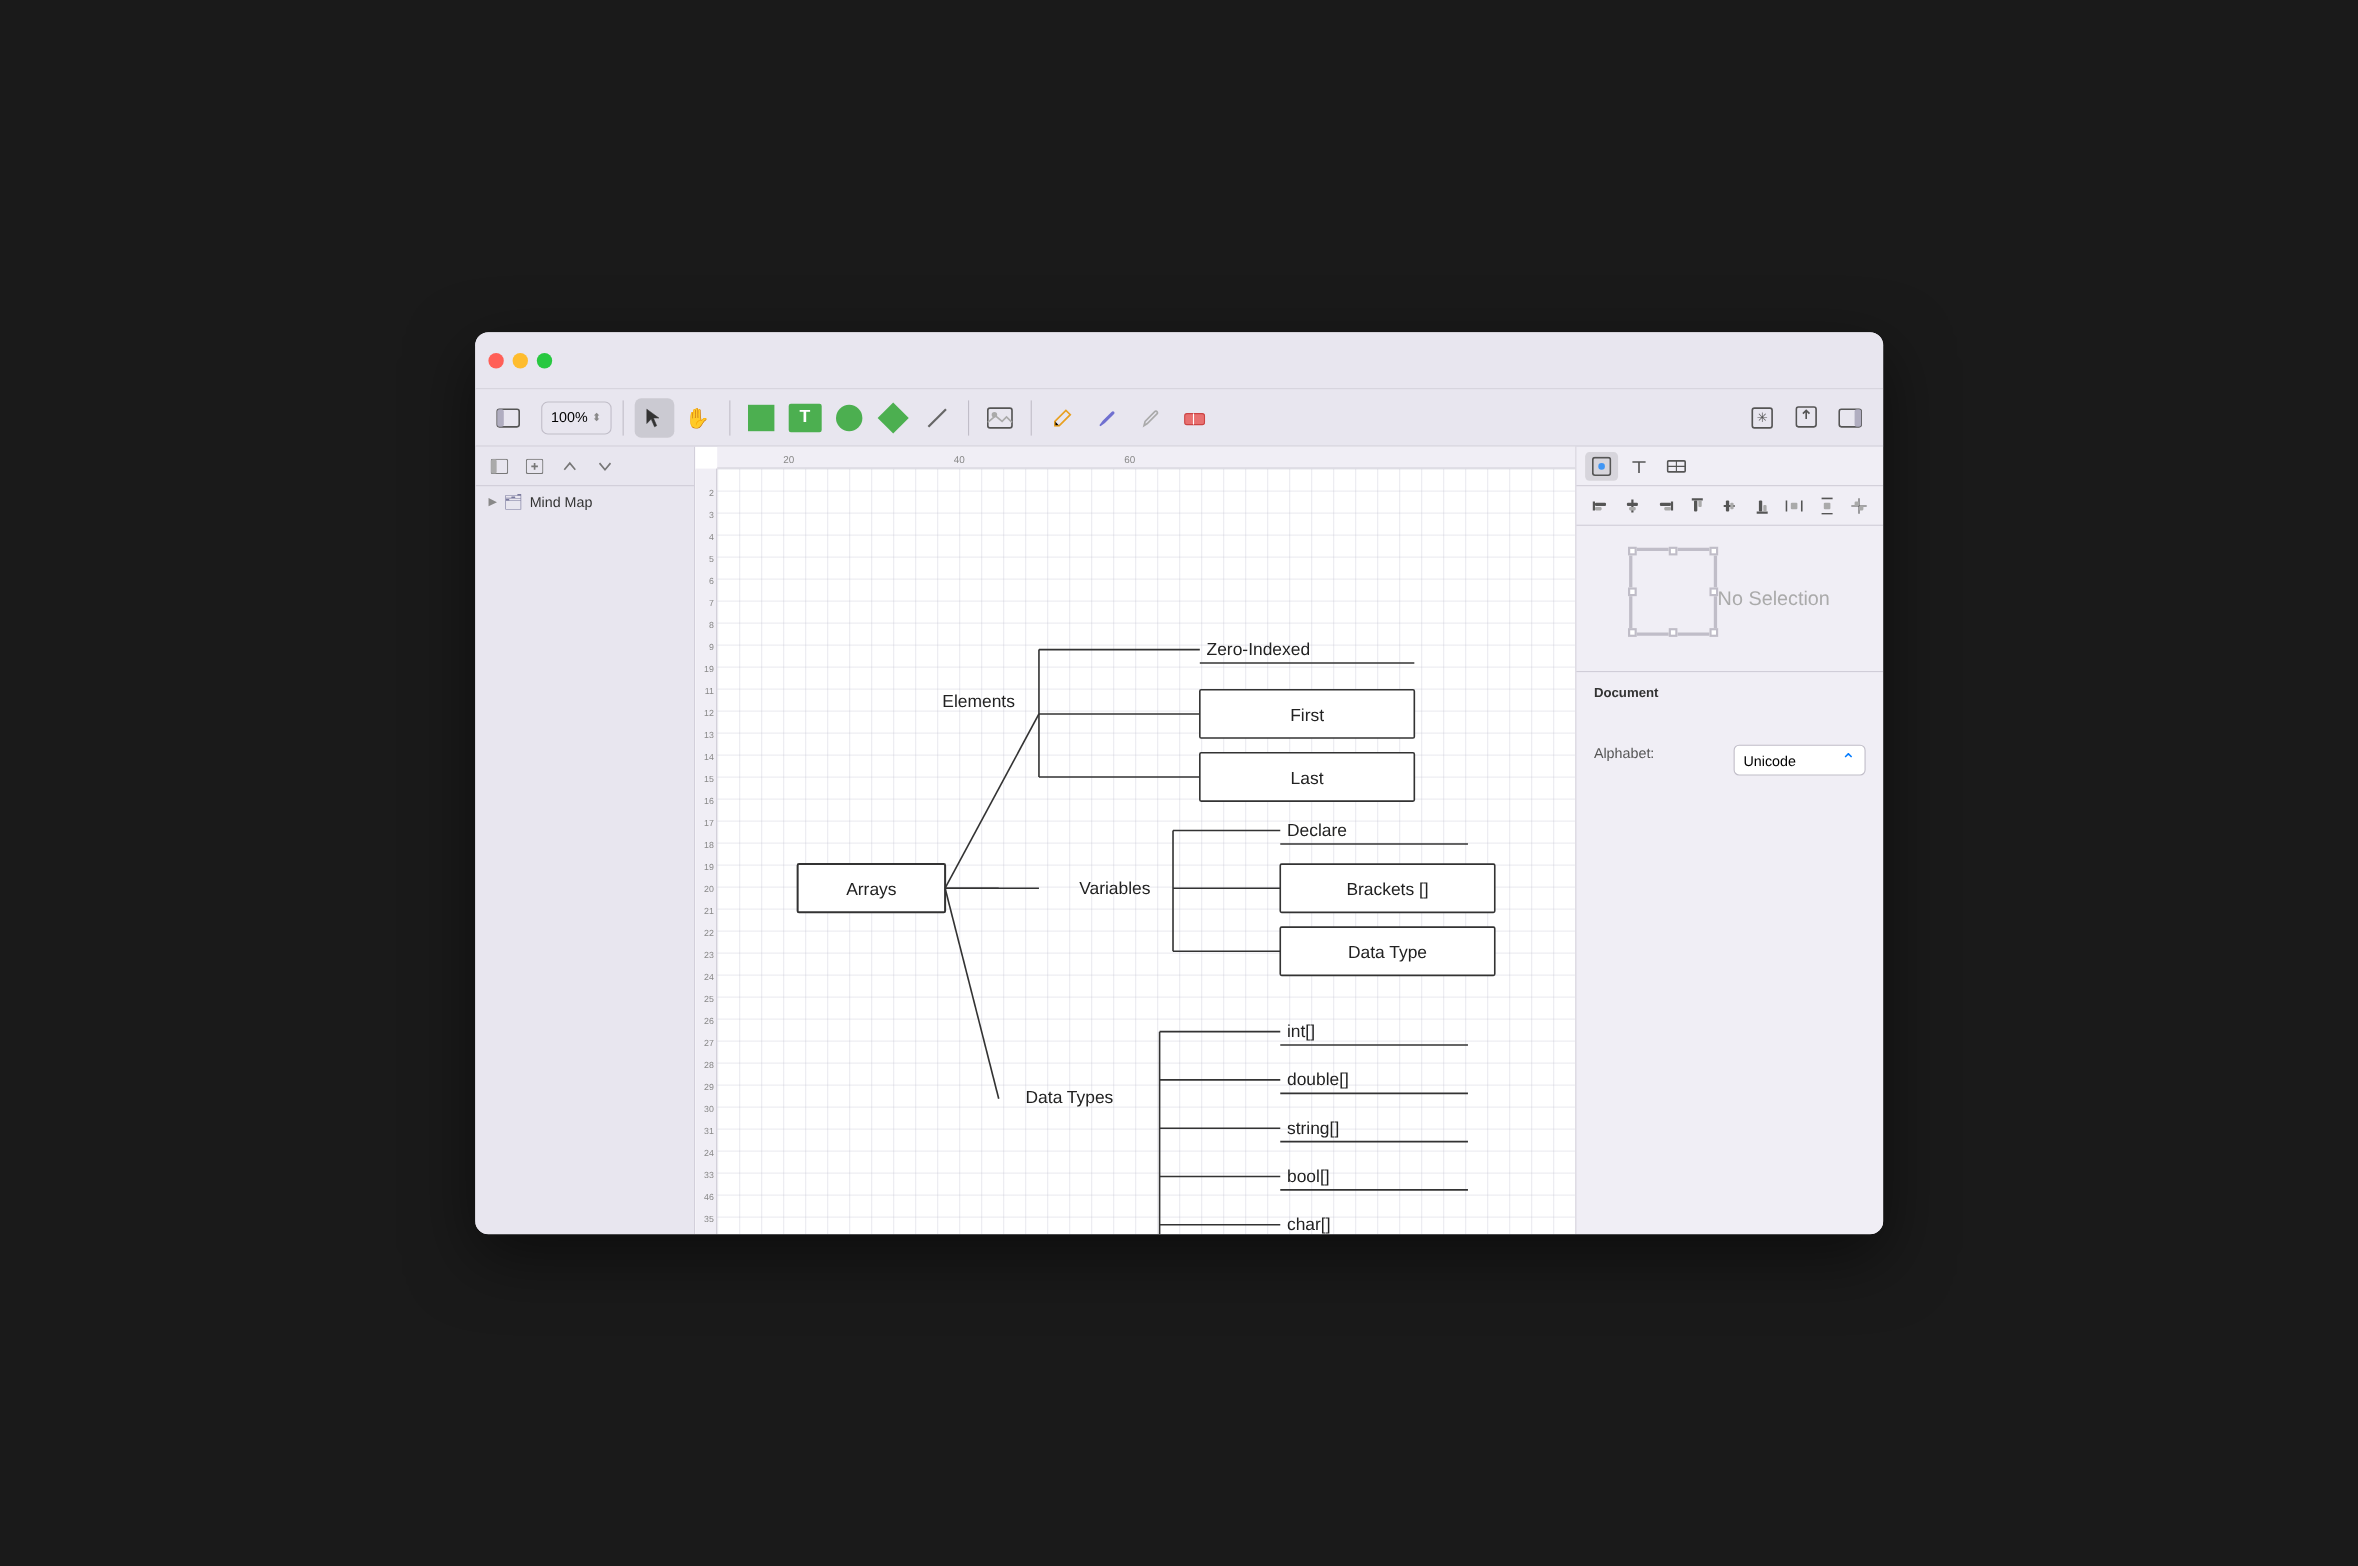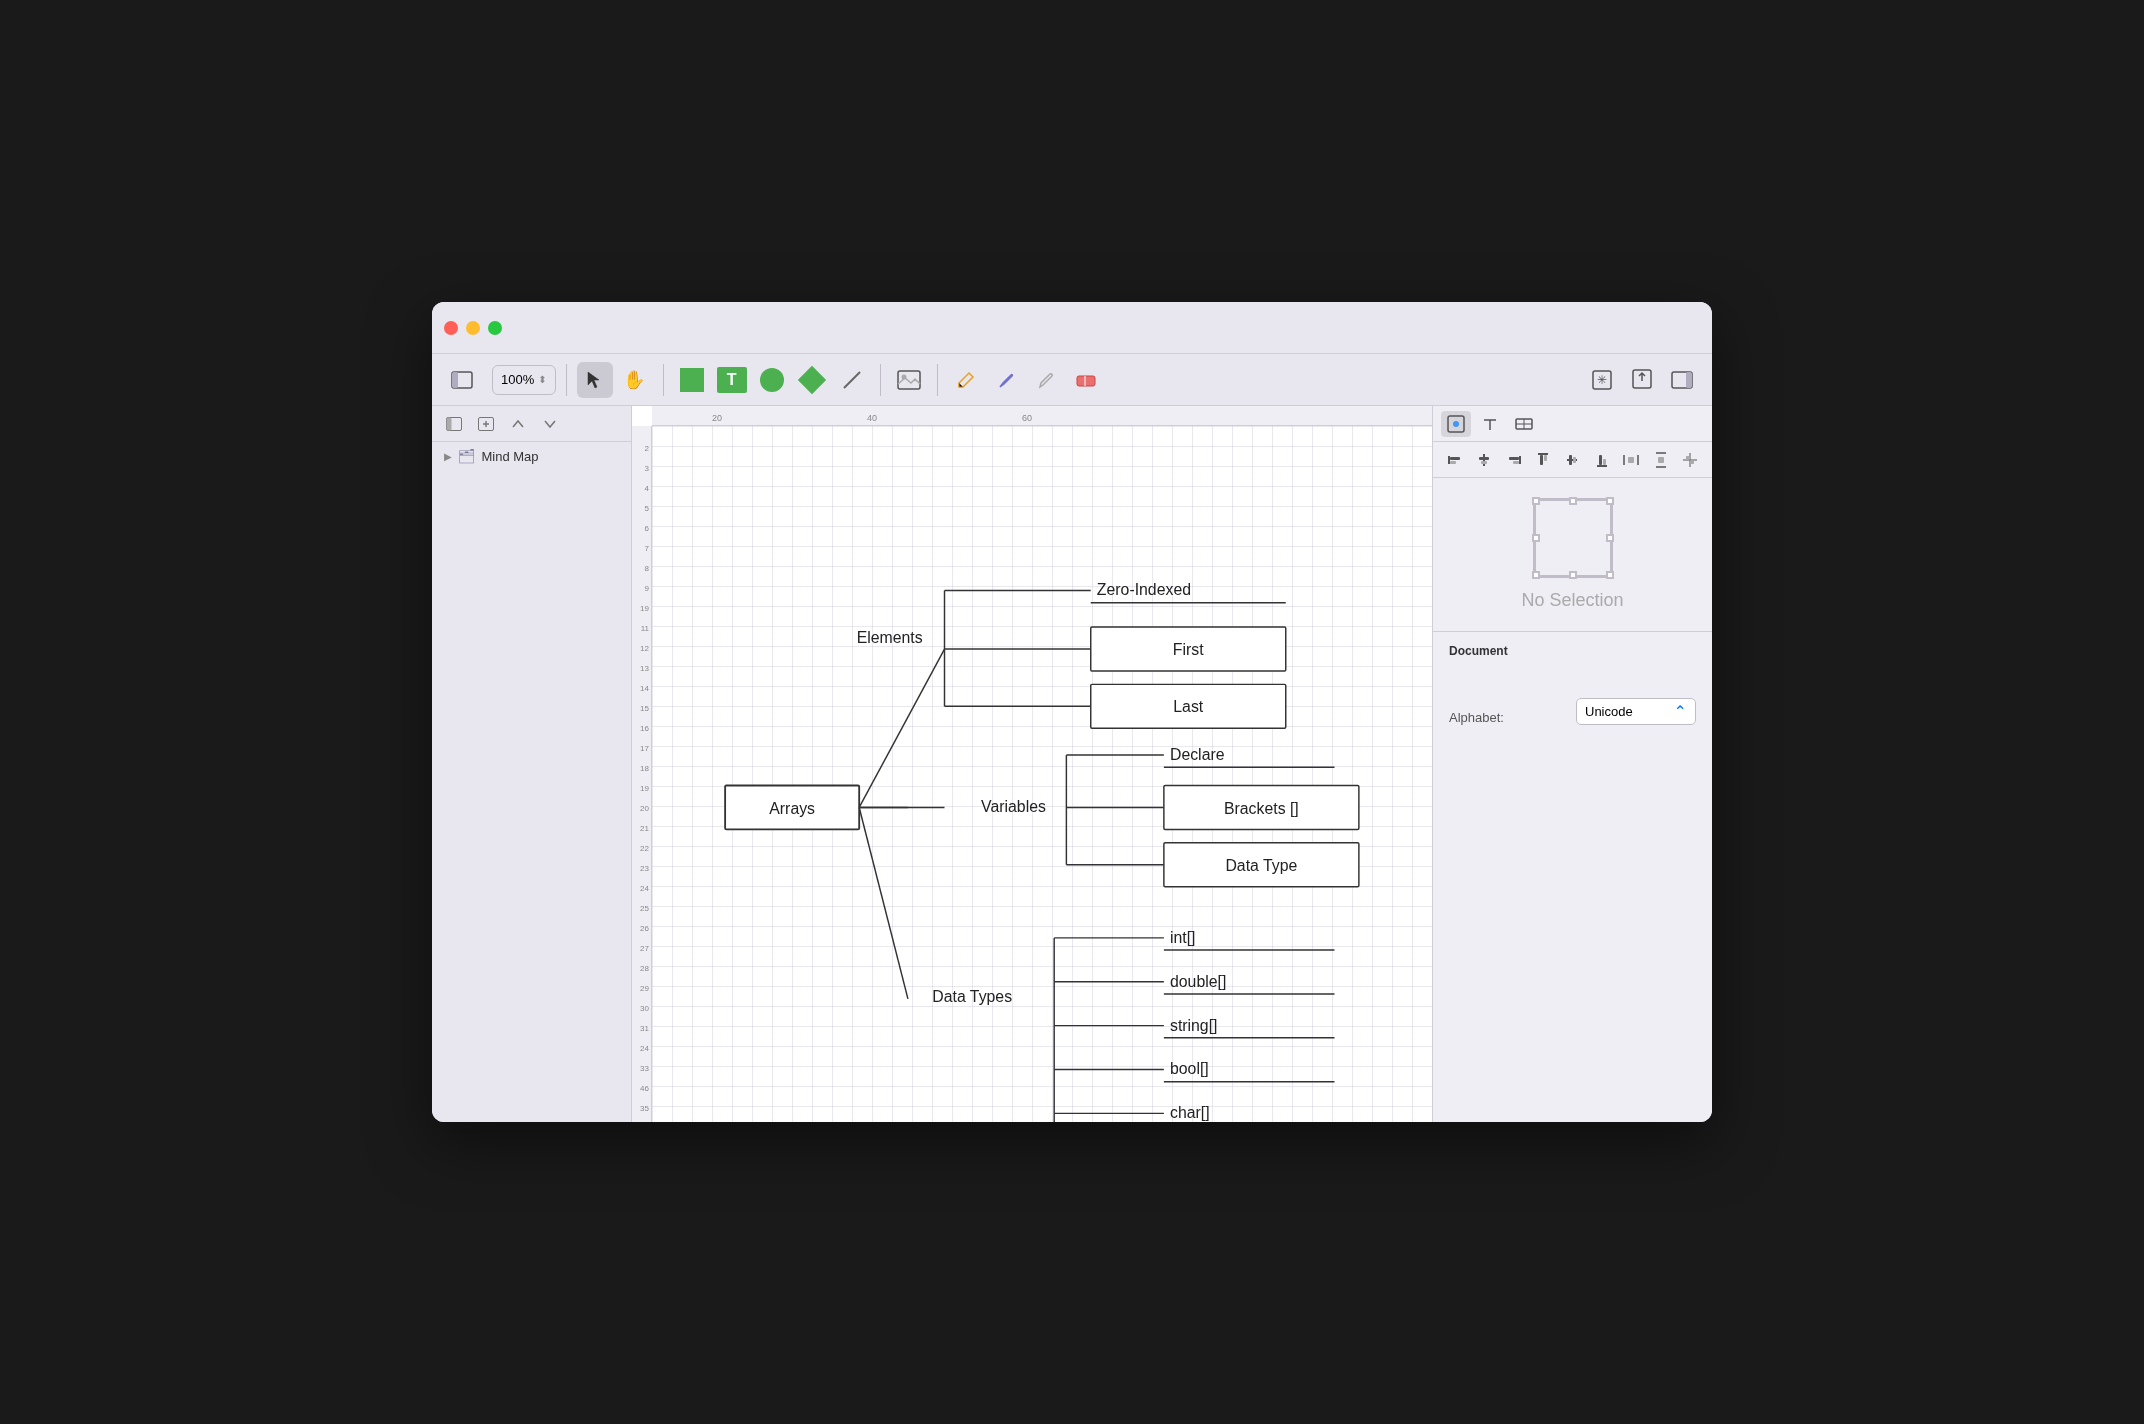--- a/index.html
+++ b/index.html
@@ -254,21 +254,20 @@
       border: none;
       background: transparent;
       display: flex; align-items: center; justify-content: center;
       cursor: pointer;
       color: #555;
       font-size: 13px;
     }
     .no-selection-area {
       flex: 0 0 auto;
       display: flex;
-      flex-direction: column;
       align-items: center;
       justify-content: center;
       padding: 20px;
       border-bottom: 1px solid #d0cdd8;
     }
     .no-selection-icon {
       width: 80px;
       height: 80px;
       border: 3px solid #c0bdc8;
       border-radius: 4px;
@@ -302,21 +301,21 @@
       padding: 12px 16px;
     }
     .inspector-section-title {
       font-size: 12px;
       font-weight: 600;
       color: #333;
       margin-bottom: 8px;
     }
     .inspector-row {
       display: flex;
-      align-items: flex-end;
+      align-items: flex-start;
       margin-bottom: 6px;
       font-size: 13px;
       margin-top: 40px;
     }
     .inspector-label {
       color: #555;
       flex: 1;
     }
     .inspector-select {
       display: flex;

